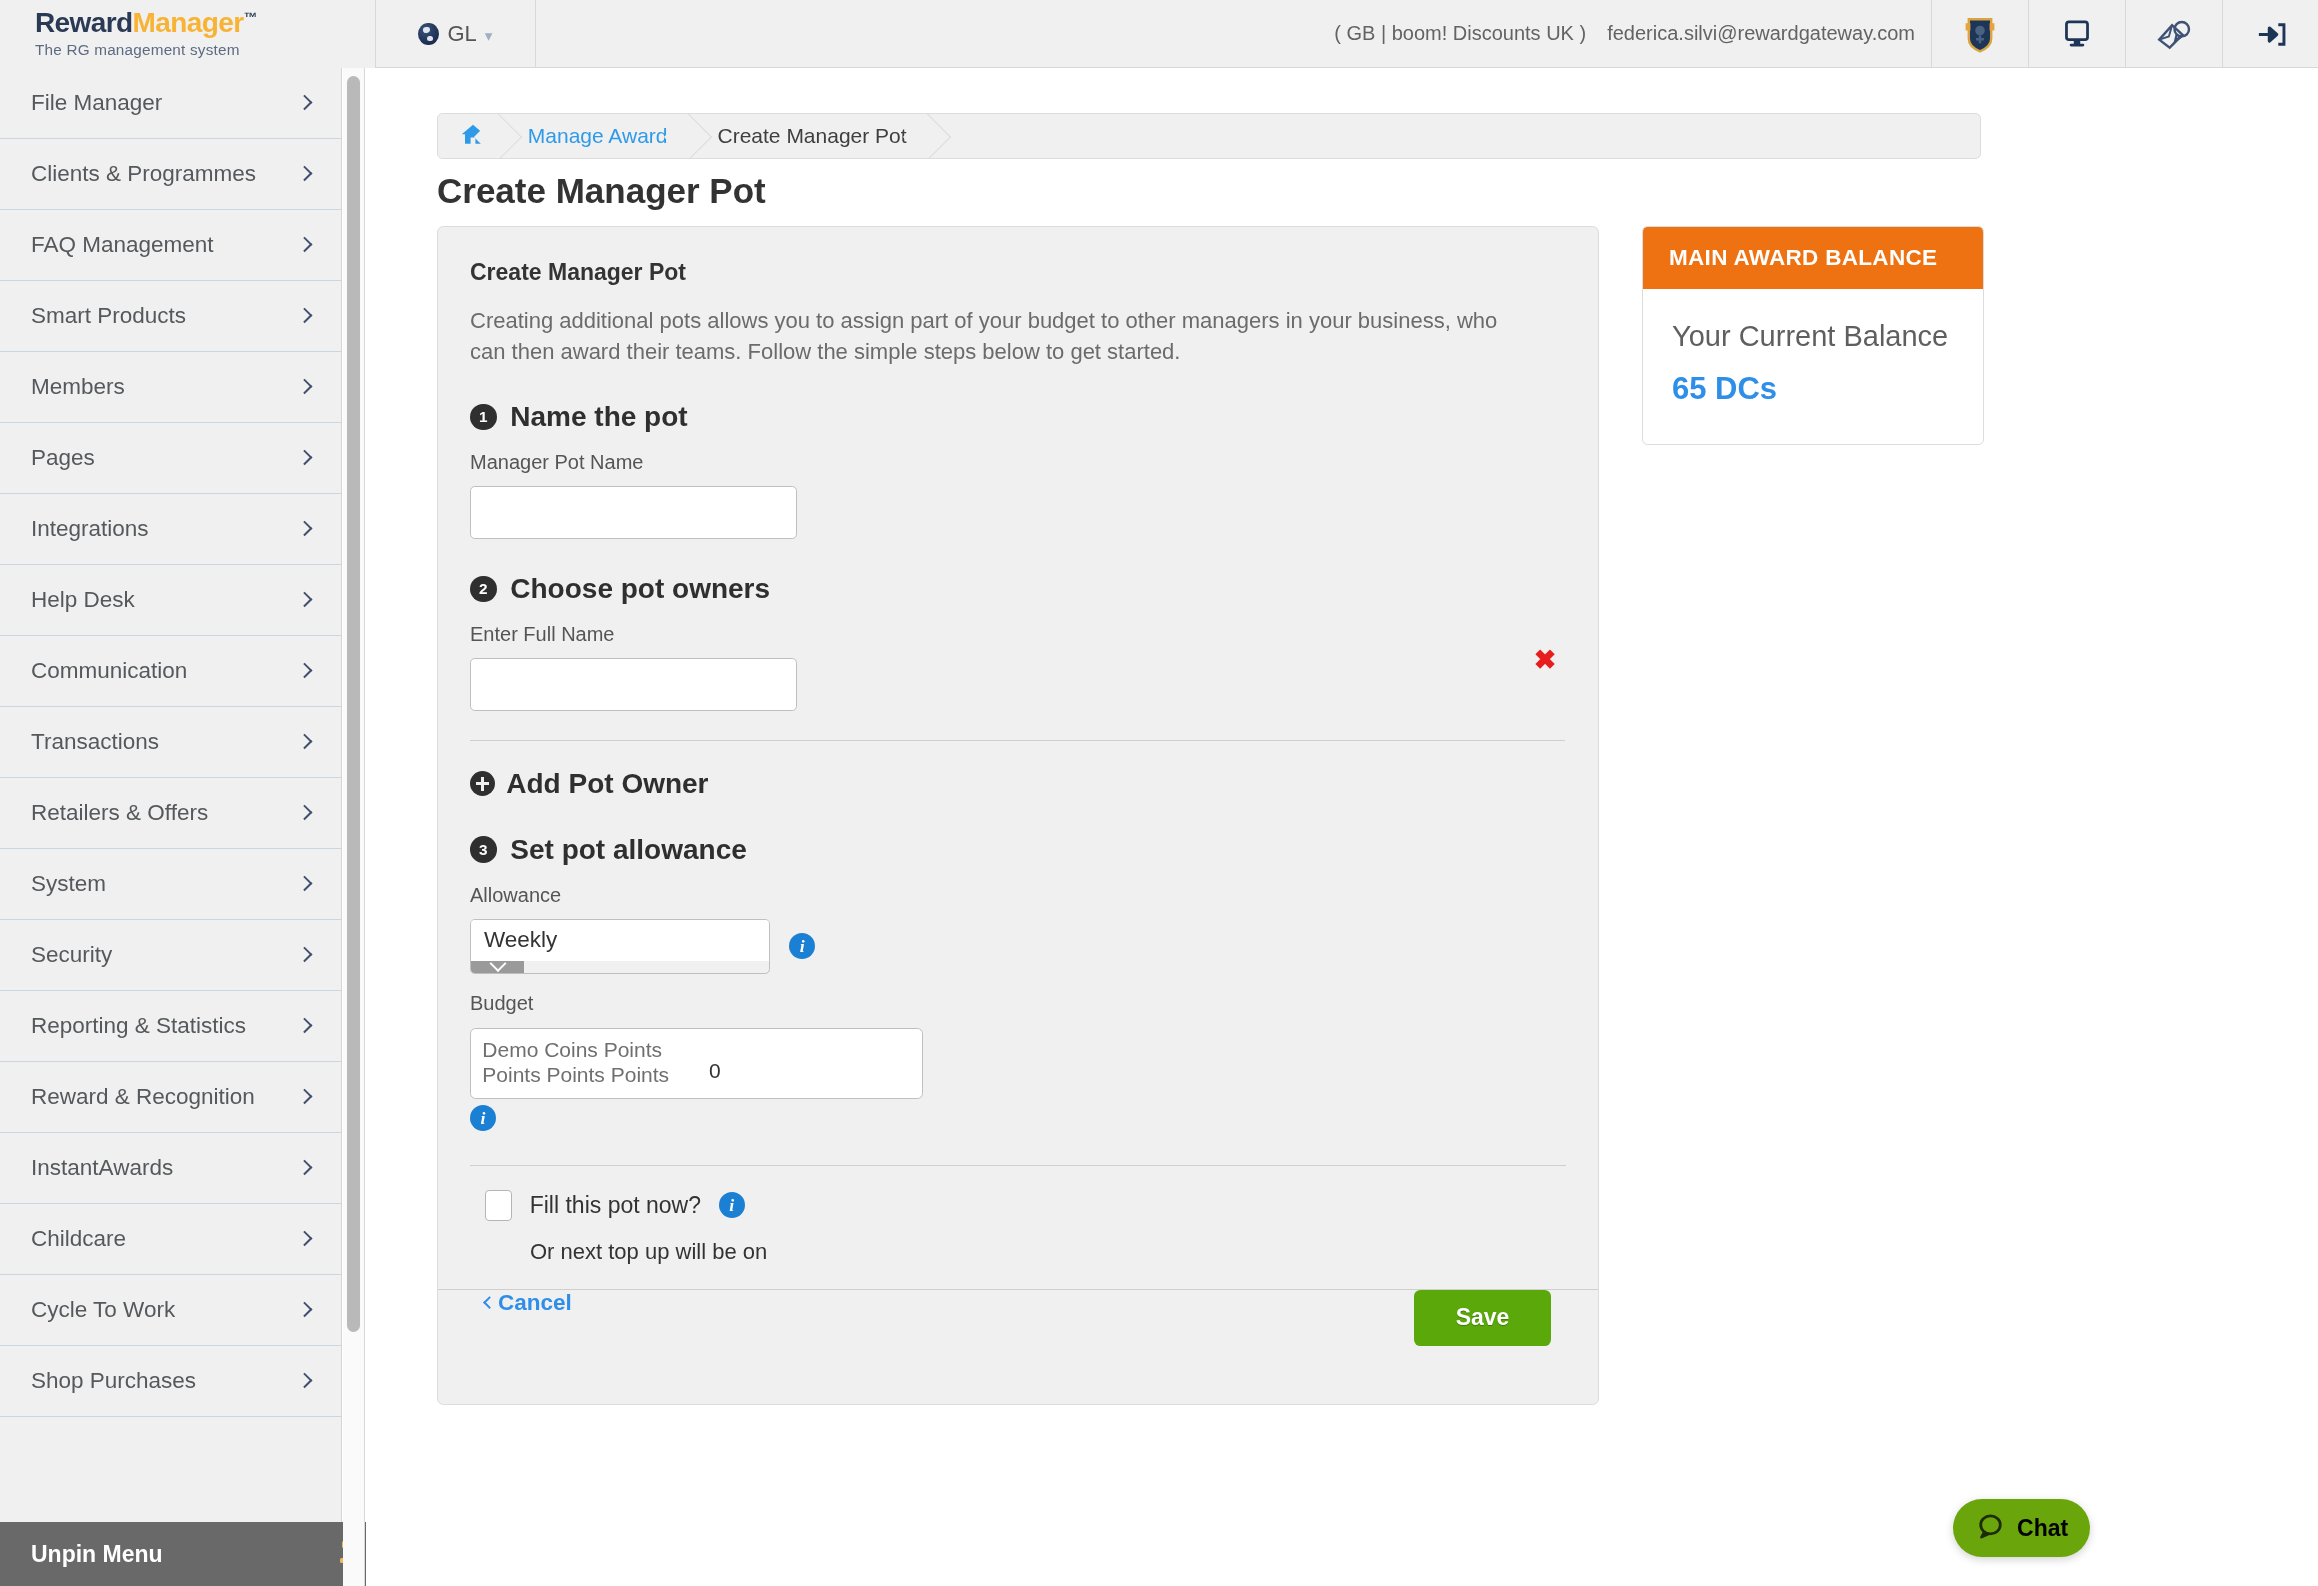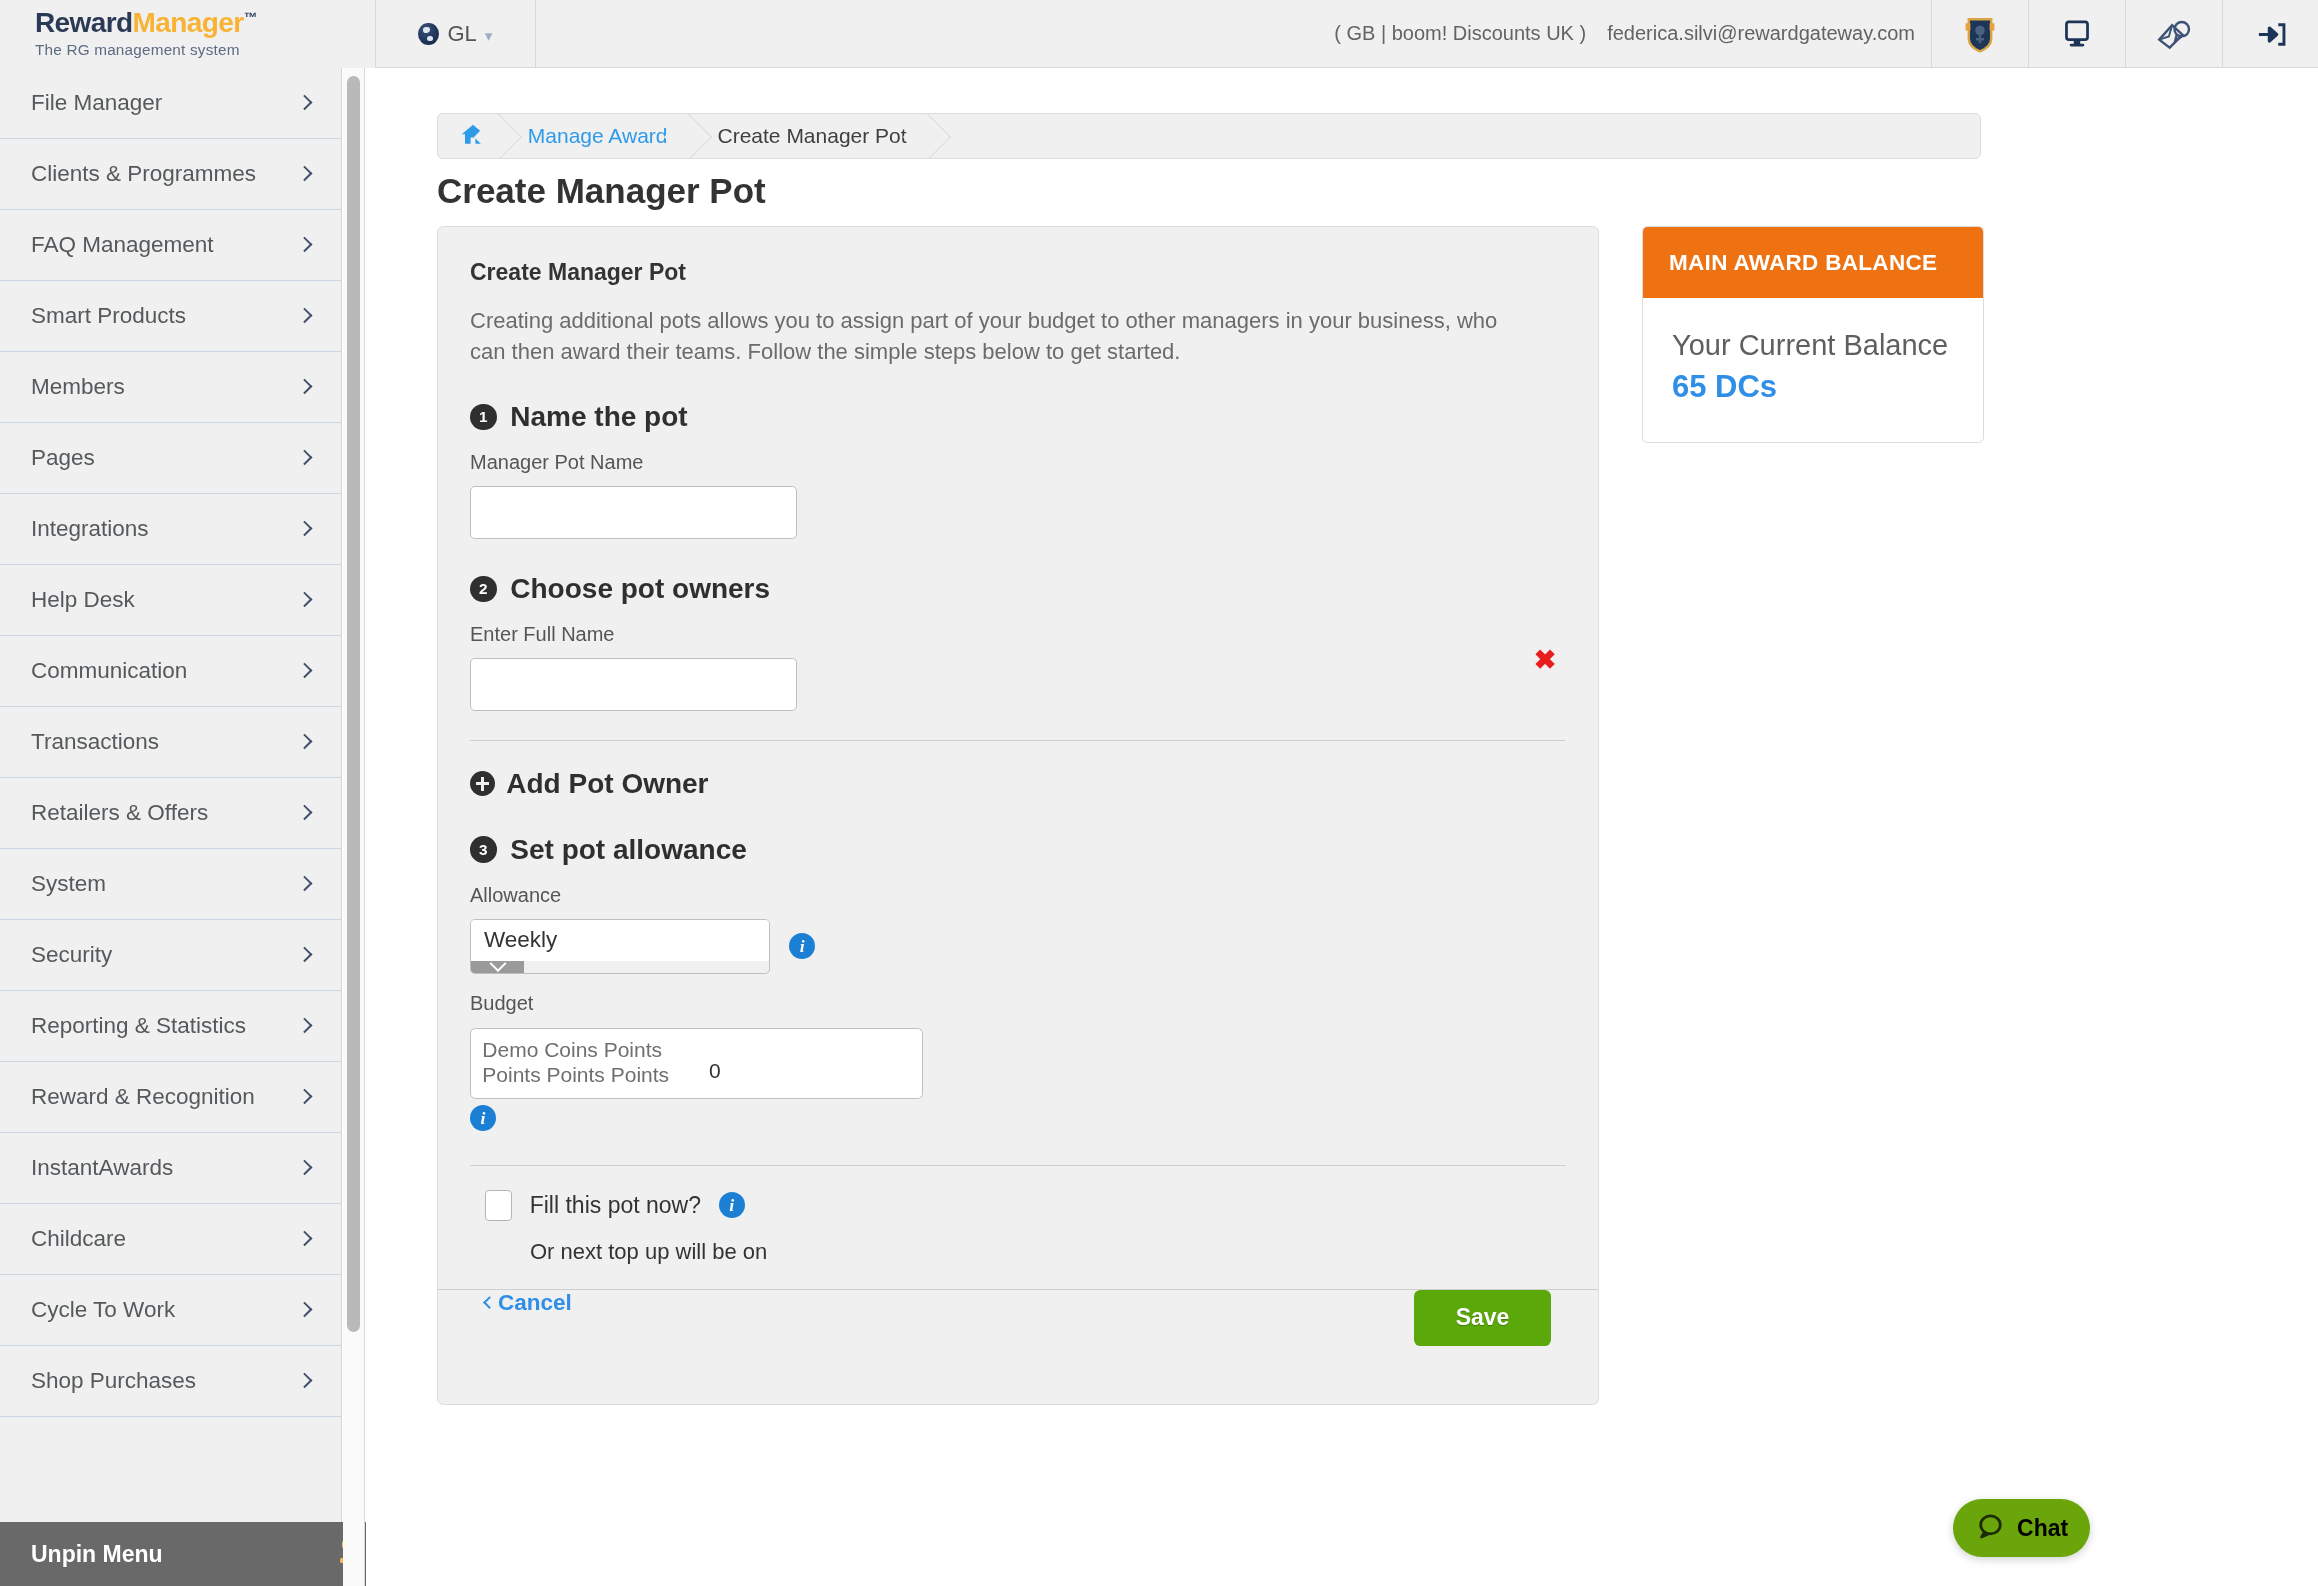--- a/index.html
+++ b/index.html
@@ -265,27 +265,27 @@
     text-shadow: 0 0.8px 0.8px rgba(0,0,0,.28);
   }
 
   
   .balance-card {
     position: absolute; top: 158px; left: 1276px;
     width: 342px; background: #fff;
     border: 0.8px solid #dcdcdc; border-radius: 5.6px; overflow: hidden;
   }
   .balance-head {
-    height: 71px; background: #ee7211; color: #fff;
+    height: 62px; background: #ee7211; color: #fff;
     display: flex; align-items: center; padding-left: 26px;
     font-size: 22.5px; font-weight: 700; letter-spacing: 0.3px;
   }
   .balance-body { padding: 31px 26px 37px 29px; }
   .balance-label { font-size: 29px; color: #5f5f5f; }
-  .balance-value { margin-top: 7px; font-size: 31px; font-weight: 700; color: #2f8fe8; }
+  .balance-value { margin-top: 18px; font-size: 31px; font-weight: 700; color: #2f8fe8; }
 
   
   .chat-btn {
     position: absolute; left: 1953px; top: 1499px;
     width: 137px; height: 58px; border-radius: 29px;
     background: #6aa60b; display: flex; align-items: center;
     justify-content: center; gap: 11.3px; cursor: pointer;
     box-shadow: 0 2.4px 8px rgba(0,0,0,.18);
   }
   .chat-label { font-size: 23px; font-weight: 700; color: #000000; }

